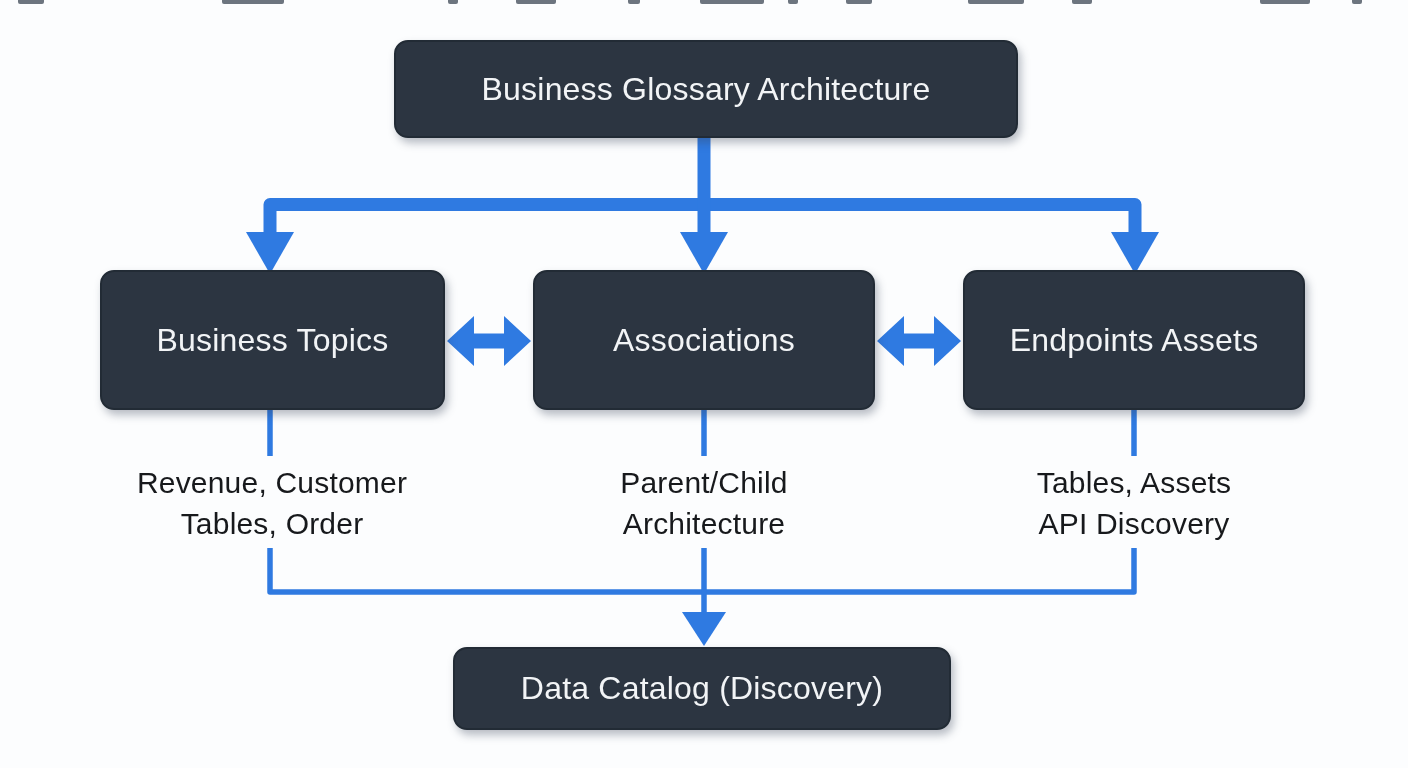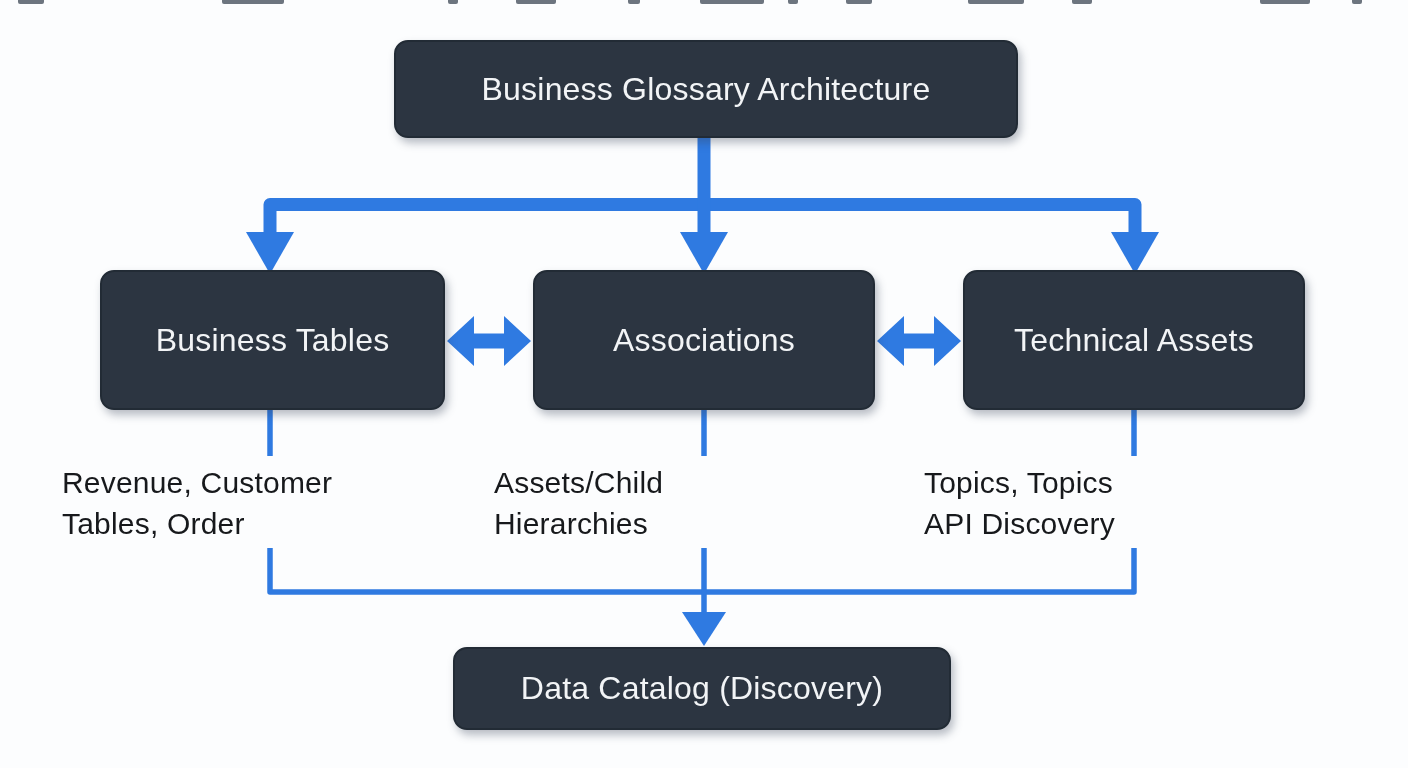--- a/index.html
+++ b/index.html
@@ -37,21 +37,21 @@
   }
   .node-title{left:394px;top:40px;width:624px;height:98px;}
   .node-business-terms{left:100px;top:270px;width:345px;height:140px;}
   .node-relationships{left:533px;top:270px;width:342px;height:140px;}
   .node-technical-assets{left:963px;top:270px;width:342px;height:140px;}
   .node-data-catalog{left:453px;top:647px;width:498px;height:83px;}
   .sub-label{
     position:absolute;top:462px;width:420px;
     color:var(--label-text);
     font-size:30px;line-height:41px;font-weight:500;
-    letter-spacing:.2px;
+    text-align:center;letter-spacing:.2px;
   }
   .sub-left{left:62px;}
   .sub-center{left:494px;}
   .sub-right{left:924px;}
   .sub-label span{display:block;}
   .edge-artifacts{position:absolute;left:0;top:0;width:1408px;height:6px;}
   .edge-artifacts i{
     position:absolute;top:0;height:4px;border-radius:0 0 2px 2px;
     background:#49525f;opacity:.8;
   }
@@ -78,45 +78,45 @@
     <path class="connector thin" d="M270,548 L270,592 L1134,592 L1134,548"></path>
     <path class="connector thin" d="M704,548 L704,616"></path>
     <polygon class="arrowhead" points="682,612 726,612 704,646"></polygon>
   </svg>
 
   <div class="node node-title">
     <span>Business Glossary Architecture</span>
   </div>
 
   <div class="node node-business-terms">
-    <span>Business Tables</span>
+    <span>Business Topics</span>
   </div>
 
   <div class="node node-relationships">
     <span>
       <span style="display:block">Associations</span>
     </span>
   </div>
 
   <div class="node node-technical-assets">
-    <span>Technical Assets</span>
+    <span>Endpoints Assets</span>
   </div>
 
   <div class="sub-label sub-left">
     <span>Revenue, Customer</span>
     <span>Tables, Order</span>
   </div>
 
   <div class="sub-label sub-center">
-    <span>Assets/Child</span>
-    <span>Hierarchies</span>
+    <span>Parent/Child</span>
+    <span>Architecture</span>
   </div>
 
   <div class="sub-label sub-right">
-    <span>Topics, Topics</span>
+    <span>Tables, Assets</span>
     <span>API Discovery</span>
   </div>
 
   <div class="node node-data-catalog">
     <span>Data Catalog (Discovery)</span>
   </div>
 
   <div class="edge-artifacts">
     <i style="left:18px;width:26px"></i>
     <i style="left:222px;width:62px"></i>

